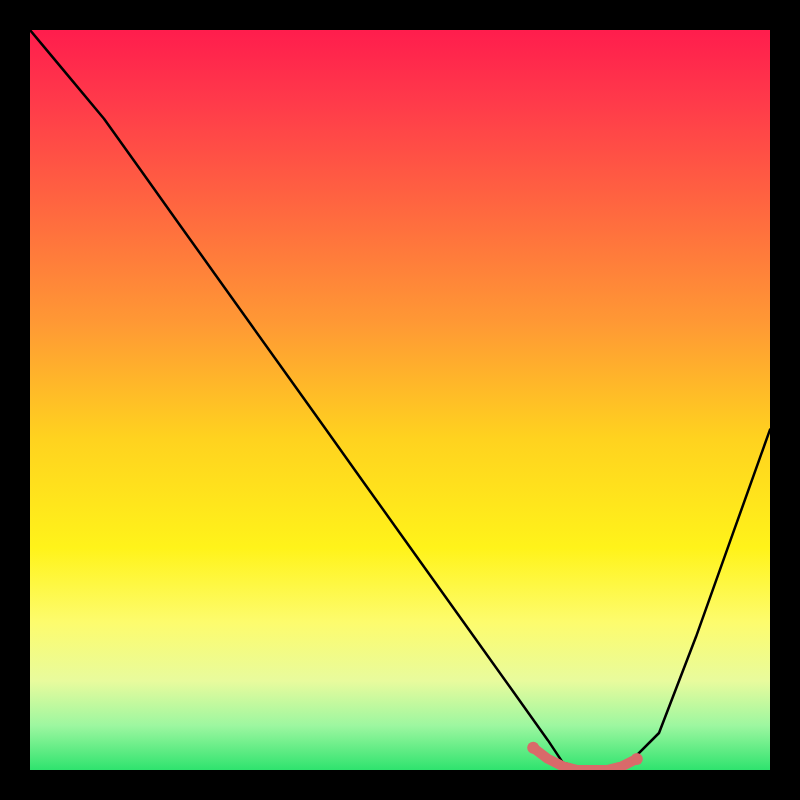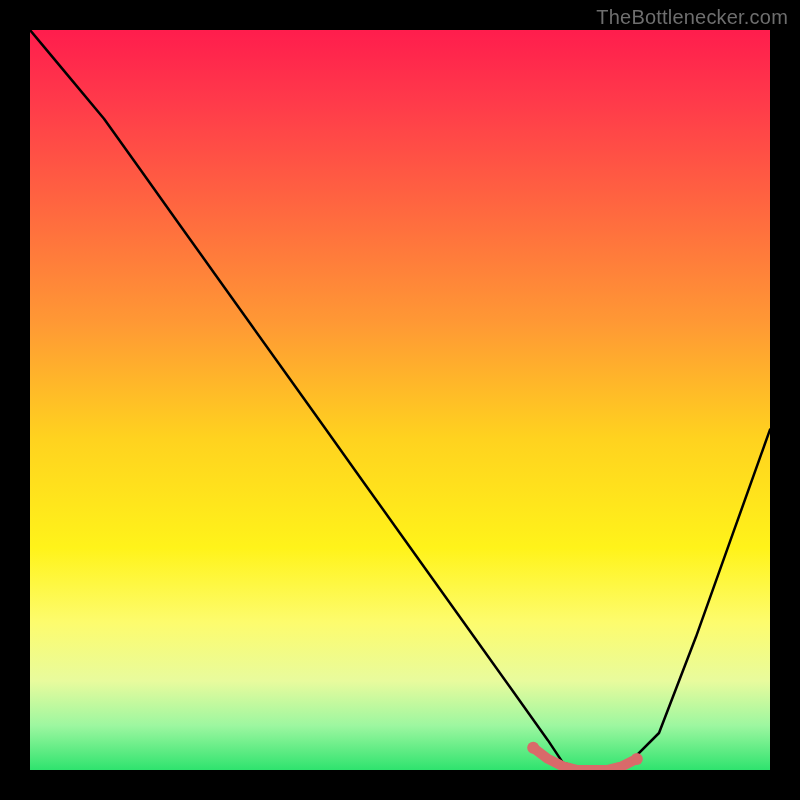--- a/index.html
+++ b/index.html
@@ -54,21 +54,20 @@
     font-weight: 500;
     letter-spacing: 0.2px;
     user-select: none;
   }
 </style>
 </head>
 <body>
 
 <div class="frame">
 
-  <div class="watermark">TheBottlenecker.com</div>
 
   <div class="plot-area">
     <svg class="overlay" viewBox="0 0 740 740" preserveAspectRatio="none">
       <path id="curve-path" fill="none" stroke="#000000" stroke-width="2.5" stroke-linejoin="round" stroke-linecap="round" d="M0.0 0.0 L37.0 44.4 L74.0 88.8 L111.0 140.6 L148.0 192.4 L185.0 244.2 L222.0 296.0 L259.0 347.8 L296.0 399.6 L333.0 451.4 L370.0 503.2 L407.0 555.0 L444.0 606.8 L481.0 658.6 L518.0 710.4 L532.8 732.6 L555.0 740.0 L577.2 740.0 L592.0 740.0 L629.0 703.0 L666.0 606.8 L703.0 503.2 L740.0 399.6"></path>
       <path id="highlight-path" fill="none" stroke="#d96a6a" stroke-width="10" stroke-linejoin="round" stroke-linecap="round" d="M503.2 717.8 L518.0 728.9 L532.8 736.3 L547.6 740.0 L562.4 740.0 L577.2 740.0 L592.0 736.3 L606.8 728.9"></path>
       <circle id="hl-dot-start" r="6" fill="#d96a6a" cx="503.2" cy="717.8"></circle>
       <circle id="hl-dot-end" r="6" fill="#d96a6a" cx="606.8" cy="728.9"></circle>
     </svg>
   </div>
 

